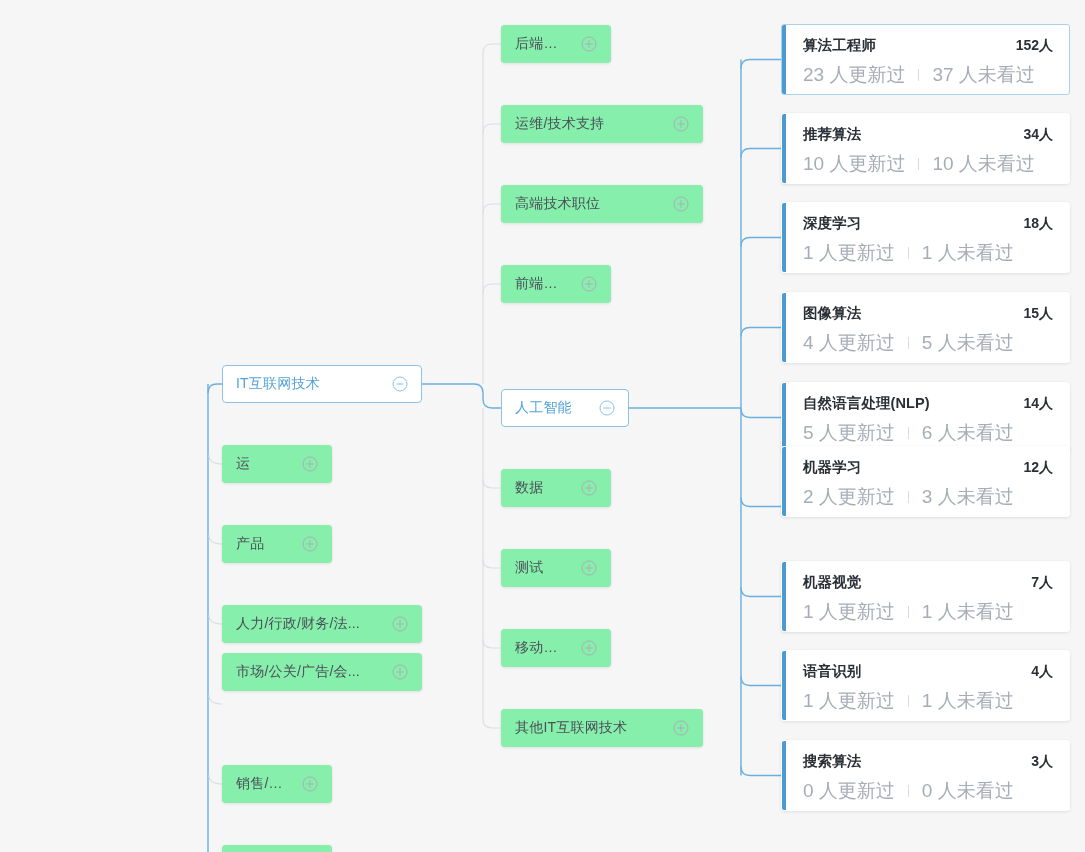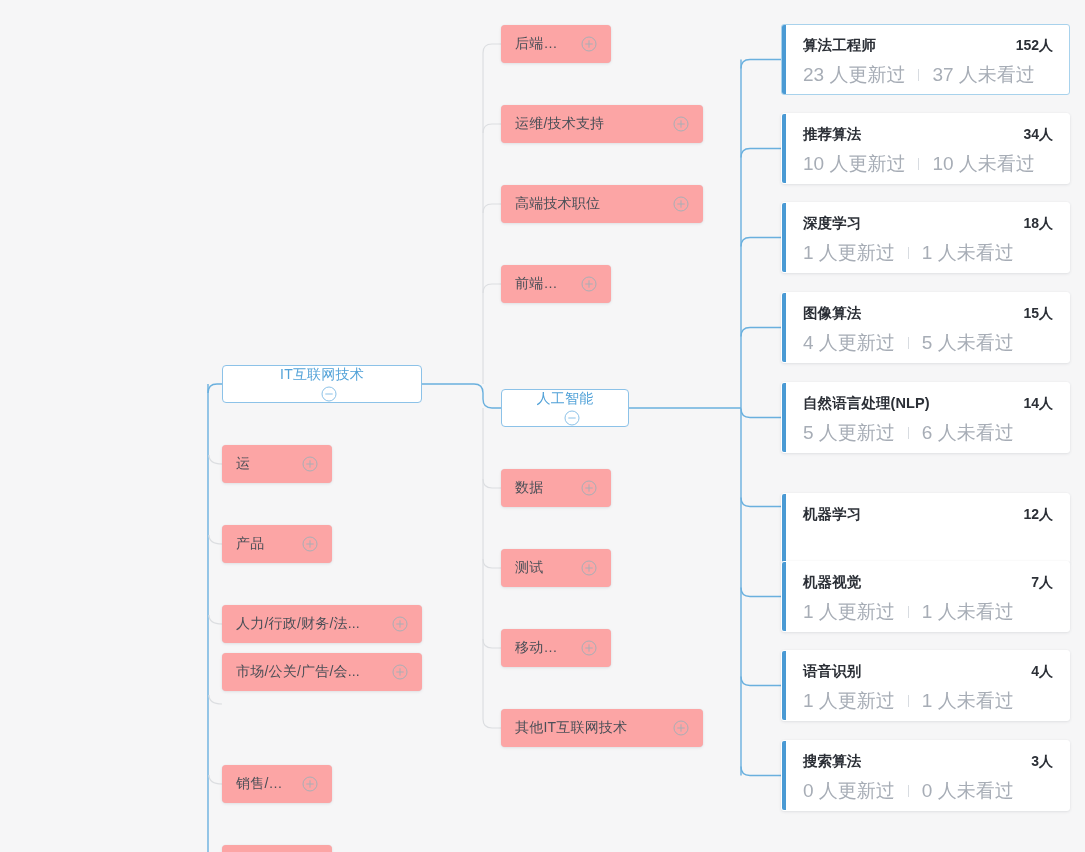--- a/index.html
+++ b/index.html
@@ -25,21 +25,21 @@
     left: 0; top: 0;
     width: 1085px;
     height: 852px;
     pointer-events: none;
     z-index: 1;
   }
   .node {
     position: absolute;
     z-index: 2;
     box-sizing: border-box;
-    background: #fca5a5;
+    background: #86efac;
     border-radius: 4px;
     box-shadow: 0 1px 3px rgba(40,50,70,0.10), 0 0 1px rgba(40,50,70,0.10);
     display: flex;
     align-items: center;
     justify-content: space-between;
     padding: 0 13px;
     height: 38px;
     cursor: pointer;
     border: 1px solid transparent;
   }
@@ -57,21 +57,20 @@
     width: 16px;
     height: 16px;
     display: inline-block;
     position: relative;
   }
   .node .toggle svg { display: block; }
   .node.selected {
     border: 1px solid #8cc2e8;
     background: #ffffff;
     box-shadow: none;
-    flex-direction: column;
   }
   .node.selected .label { color: #52a2d8; }
 
   
   .card {
     position: absolute;
     z-index: 2;
     box-sizing: border-box;
     background: #ffffff;
     border-radius: 3px;
@@ -364,25 +363,30 @@
         <div class="card-top">
           <div class="card-title">自然语言处理(NLP)</div>
           <div class="card-count">14人</div>
         </div>
         <div class="card-sub">
           <span>5 人更新过</span>
           <span class="sep"></span>
           <span>6 人未看过</span>
         </div>
       </div>
-      <div class="card" style="left: 781px; top: 493px; width: 289px; height: 71px;">
+      <div class="card" style="left: 781px; top: 446px; width: 289px; height: 71px;">
         <div class="card-top">
           <div class="card-title">机器学习</div>
           <div class="card-count">12人</div>
         </div>
+        <div class="card-sub">
+          <span>2 人更新过</span>
+          <span class="sep"></span>
+          <span>3 人未看过</span>
+        </div>
       </div>
       <div class="card" style="left: 781px; top: 561px; width: 289px; height: 71px;">
         <div class="card-top">
           <div class="card-title">机器视觉</div>
           <div class="card-count">7人</div>
         </div>
         <div class="card-sub">
           <span>1 人更新过</span>
           <span class="sep"></span>
           <span>1 人未看过</span>

